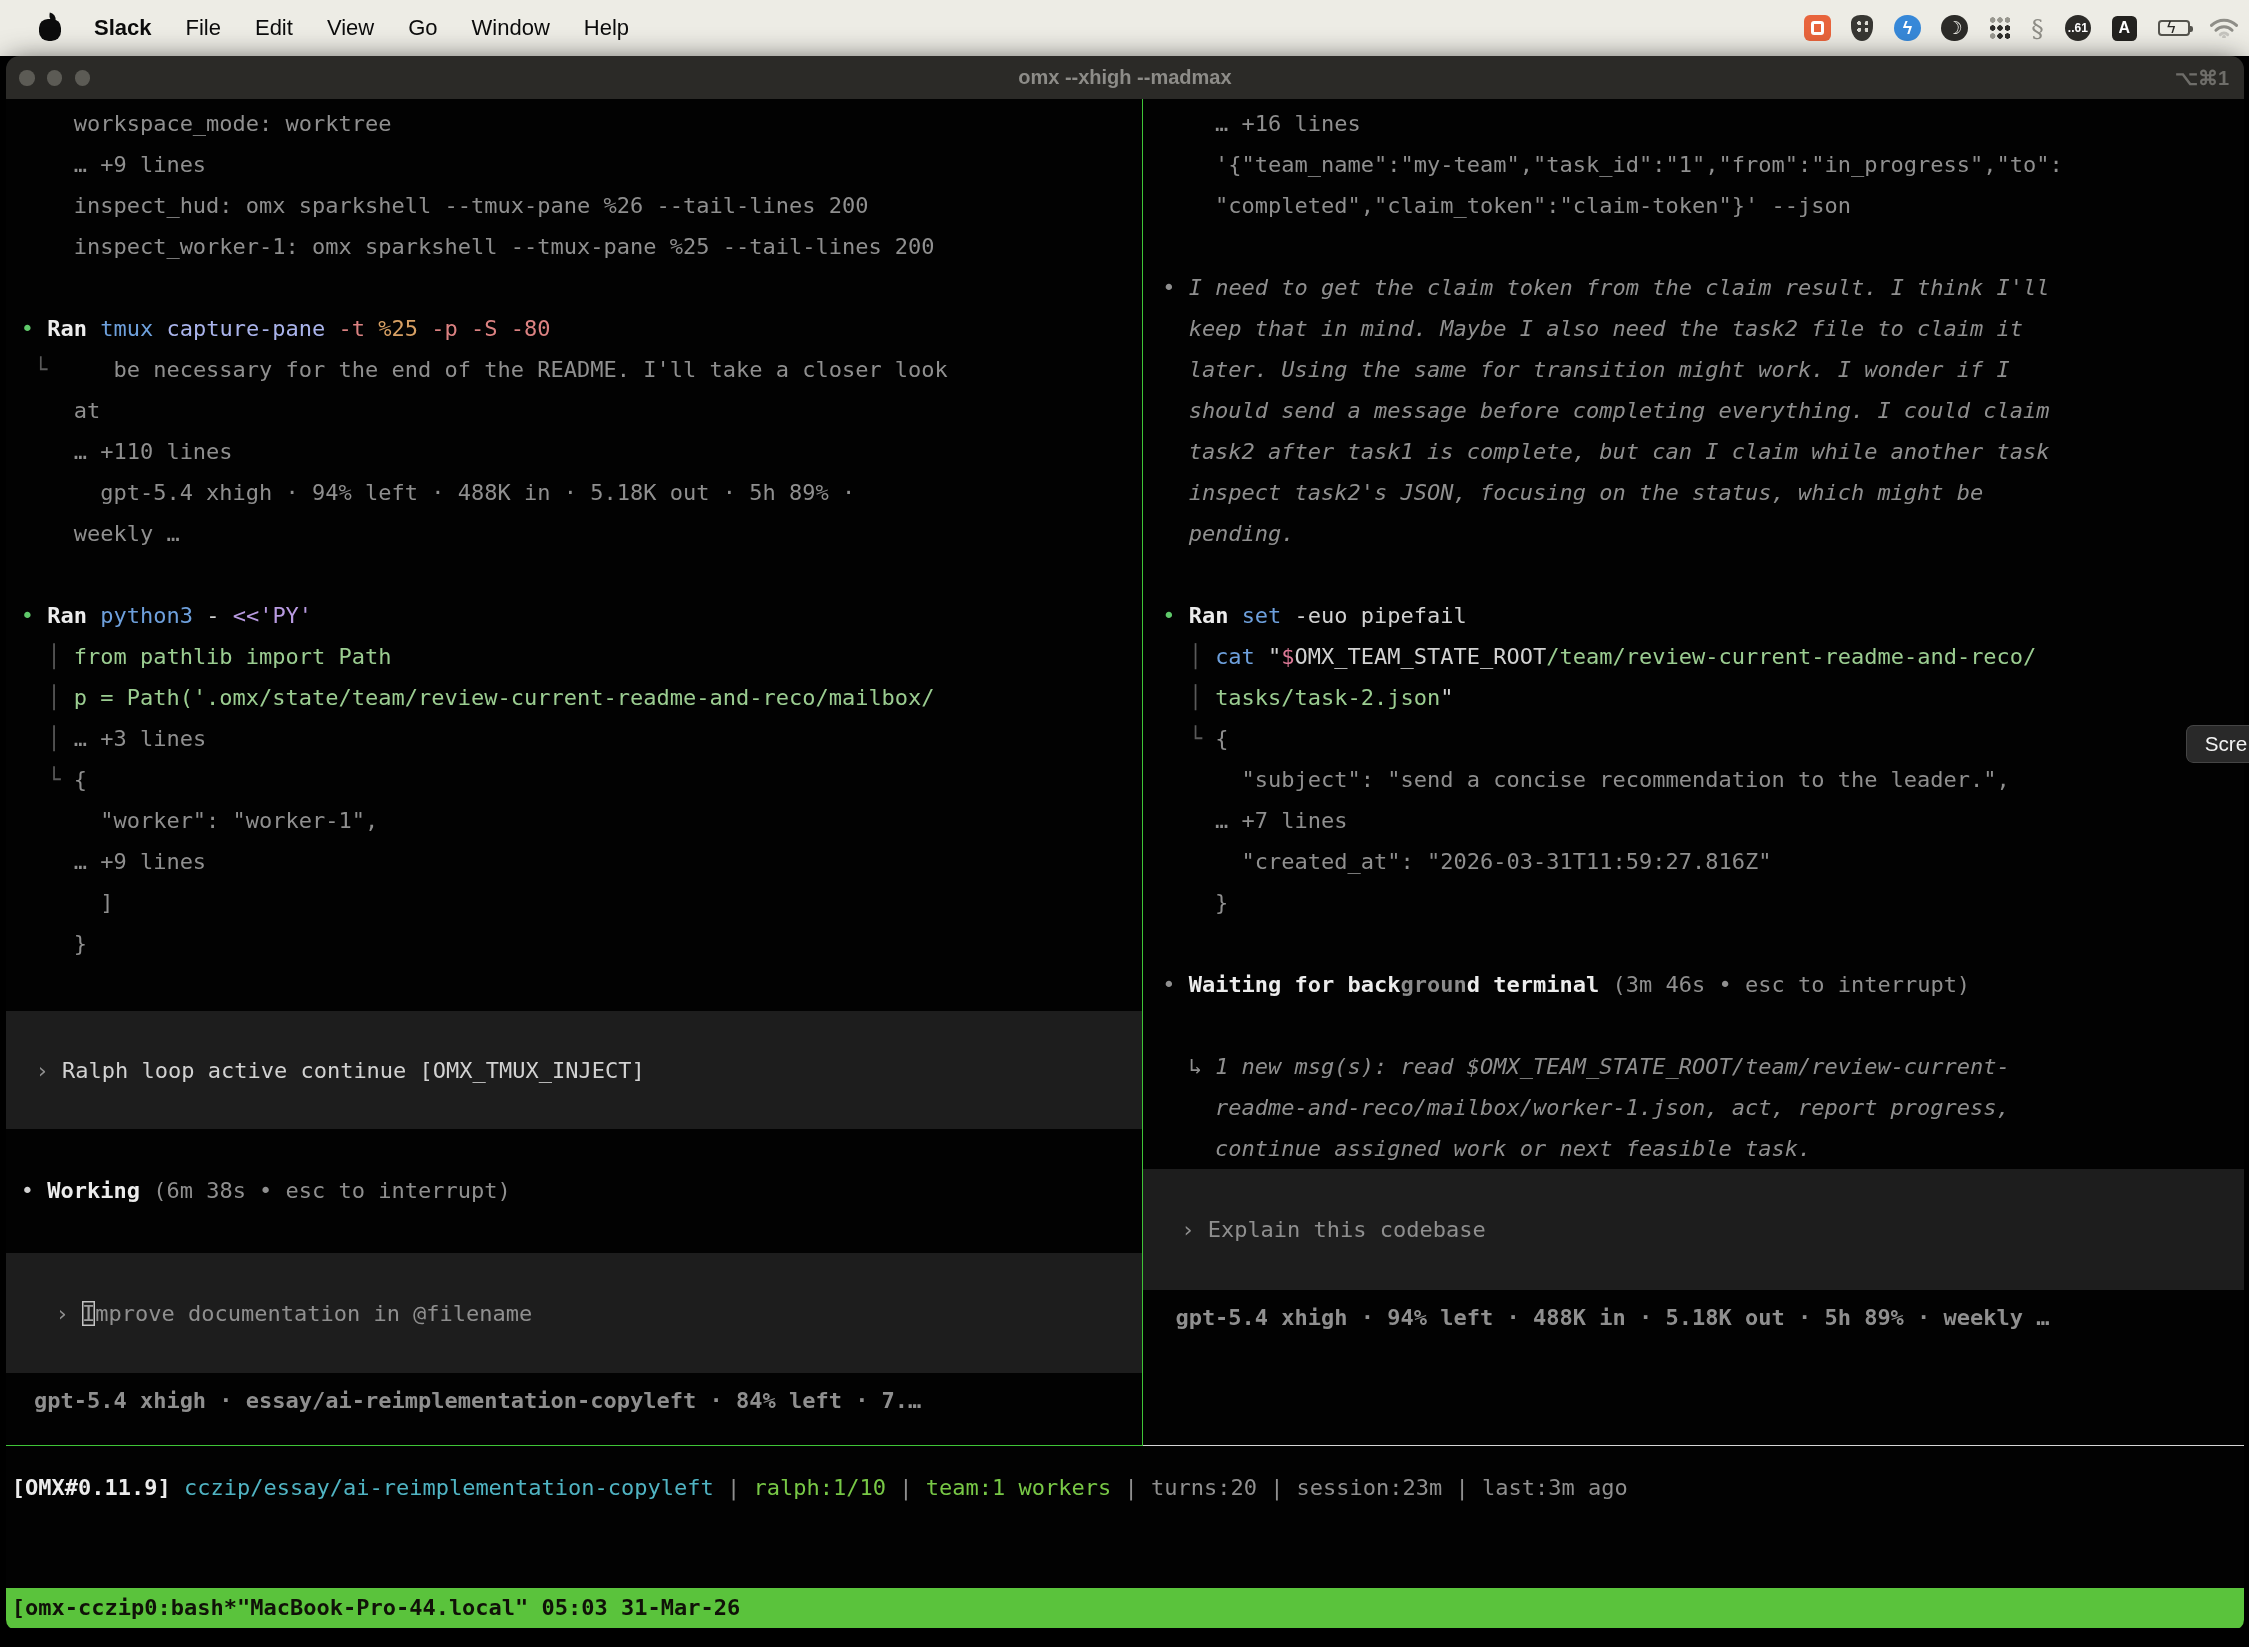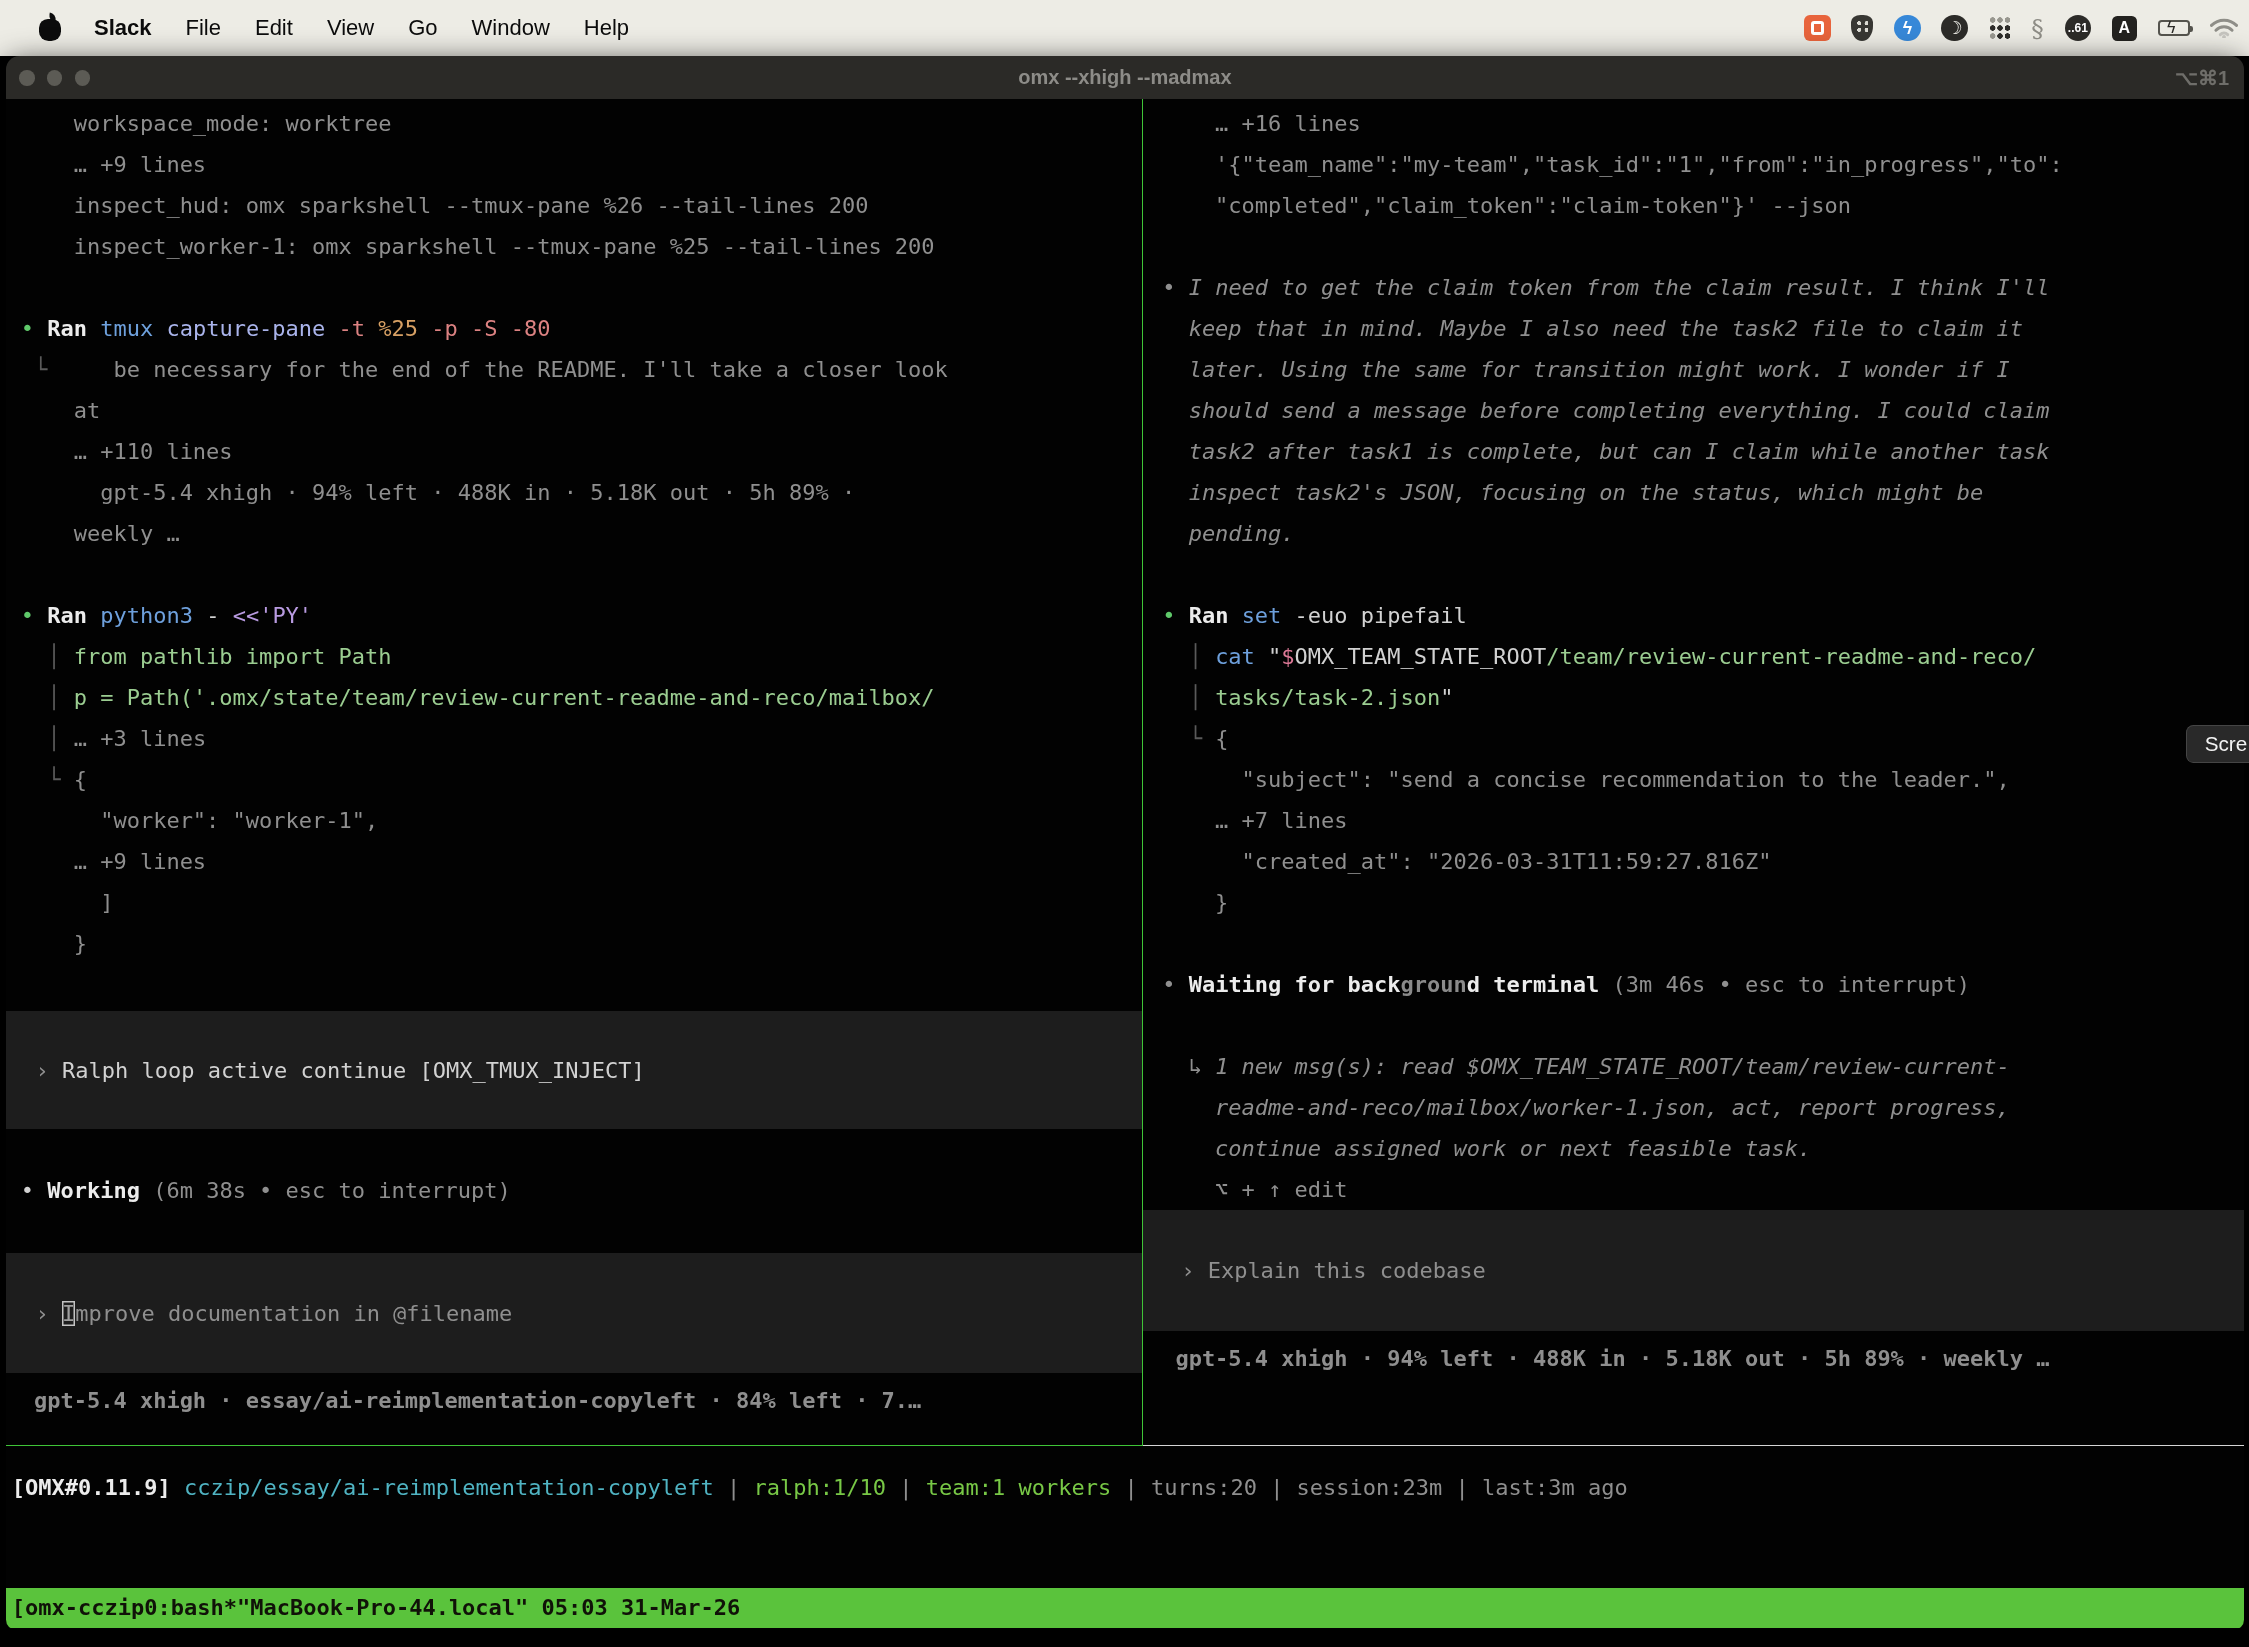--- a/index.html
+++ b/index.html
@@ -66,21 +66,21 @@
 
   .tline { white-space:pre; font-size:22px; line-height:41px; height:41px; }
   .pane-left .tline { padding-left:14.8px; }
   .pane-right .tline { padding-left:19px; }
   .lines { padding-top:4.4px; }
 
   .band { background:#1d1d1d; display:flex; align-items:center; }
   .band .tline { height:auto; }
   .band-ralph { height:118px; margin-top:47px;text-align:right; }
   .row-working { margin-top:41px; }
-  .band-input-left { height:120px; margin-top:42px; }
+  .band-input-left { height:120px; margin-top:42px;padding-left:20px; }
   .band-input-right { height:121px; }
   .row-status { margin-top:7px;font-weight:bold; }
 
   
   .c-gray{color:#8f8f8f} .c-bright{color:#d2d2d2} .c-rule{color:#5a5a5a}
   .c-wbold{color:#ececec;font-weight:bold} .c-dimbold{color:#8a8a8a;font-weight:bold}
   .c-greenb{color:#5fc96a} .c-code{color:#9bcd91} .c-blue{color:#6ea0dc}
   .c-peri{color:#aab4eb} .c-salmon{color:#dc8282} .c-orange{color:#d7a064}
   .c-purple{color:#b99be1} .c-pink{color:#dc7896} .c-cyan{color:#50b4c3}
   .c-lime{color:#78c846} .c-it{font-style:italic}
@@ -212,21 +212,20 @@
             <div class="tline"><span class="c-gray">      "subject": "send a concise recommendation to the leader.",</span></div>
             <div class="tline"><span class="c-gray">    … +7 lines</span></div>
             <div class="tline"><span class="c-gray">      "created_at": "2026-03-31T11:59:27.816Z"</span></div>
             <div class="tline"><span class="c-gray">    }</span></div>
             <div class="tline"></div>
             <div class="tline"><span class="c-gray">• </span><span class="c-wbold">Waiting for back</span><span class="c-dimbold">groun</span><span class="c-wbold">d terminal </span><span class="c-gray">(3m 46s • esc to interrupt)</span></div>
             <div class="tline"></div>
             <div class="tline"><span class="c-gray">  ↳ </span><span class="c-gray c-it">1 new msg(s): read $OMX_TEAM_STATE_ROOT/team/review-current-</span></div>
             <div class="tline"><span class="c-gray c-it">    readme-and-reco/mailbox/worker-1.json, act, report progress,</span></div>
             <div class="tline"><span class="c-gray c-it">    continue assigned work or next feasible task.</span></div>
-            <div class="tline"><span class="c-gray">    ⌥ + ↑ edit</span></div>
           </div>
         <div class="band band-input-right">
             <div class="tline"><div class="tline"><span class="c-gray">› </span><span class="c-gray">Explain this codebase</span></div></div>
           </div>
         <div class="row-status">
             <div class="tline"><span class="c-gray"> gpt-5.4 xhigh · 94% left · 488K in · 5.18K out · 5h 89% · weekly …</span></div>
           </div>
       </div>
     </div>
 

